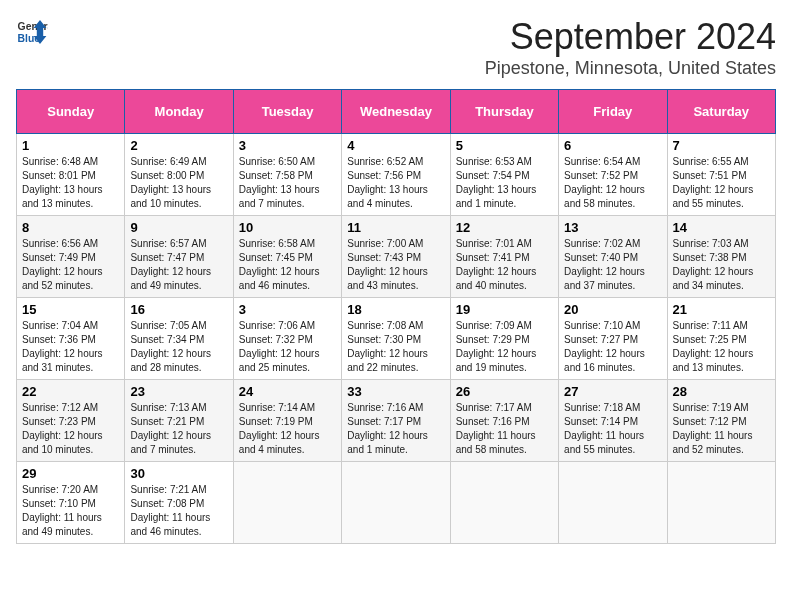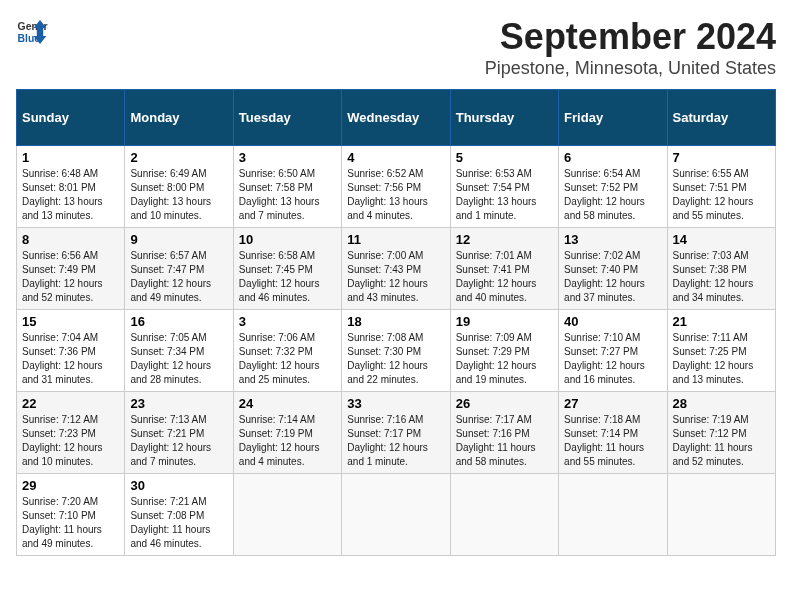--- a/index.html
+++ b/index.html
@@ -23,37 +23,37 @@
     }
     .logo-icon {
       width: 32px;
       height: 32px;
     }
     .title-area {
       text-align: right;
     }
     .main-title {
       font-size: 36px;
-      font-weight: bold;
+      font-weight: normal;
       color: #222;
     }
     .subtitle {
       font-size: 18px;
       color: #444;
     }
     table {
       width: 100%;
       border-collapse: collapse;
       font-size: 11px;
     }
     thead tr th {
-      background-color: #0c4a6e;
+      background-color: #ec4899;
       color: #fff;
-      padding: 20px 5px;
-      text-align: left;
+      padding: 14px 5px;
+      text-align: center;
       font-size: 13px;
       font-weight: bold;
       border: 1px solid #1a5fa8;
     }
     tbody tr td {
       border: 1px solid #ccc;
       padding: 4px 5px;
       vertical-align: top;
       background: #fff;
       width: calc(100% / 7);
@@ -125,21 +125,21 @@
         <td><span class="day-num">12</span><span class="day-info">Sunrise: 7:01 AM<br>Sunset: 7:41 PM<br>Daylight: 12 hours<br>and 40 minutes.</span></td>
         <td><span class="day-num">13</span><span class="day-info">Sunrise: 7:02 AM<br>Sunset: 7:40 PM<br>Daylight: 12 hours<br>and 37 minutes.</span></td>
         <td><span class="day-num">14</span><span class="day-info">Sunrise: 7:03 AM<br>Sunset: 7:38 PM<br>Daylight: 12 hours<br>and 34 minutes.</span></td>
       </tr>
       <tr>
         <td><span class="day-num">15</span><span class="day-info">Sunrise: 7:04 AM<br>Sunset: 7:36 PM<br>Daylight: 12 hours<br>and 31 minutes.</span></td>
         <td><span class="day-num">16</span><span class="day-info">Sunrise: 7:05 AM<br>Sunset: 7:34 PM<br>Daylight: 12 hours<br>and 28 minutes.</span></td>
         <td><span class="day-num">3</span><span class="day-info">Sunrise: 7:06 AM<br>Sunset: 7:32 PM<br>Daylight: 12 hours<br>and 25 minutes.</span></td>
         <td><span class="day-num">18</span><span class="day-info">Sunrise: 7:08 AM<br>Sunset: 7:30 PM<br>Daylight: 12 hours<br>and 22 minutes.</span></td>
         <td><span class="day-num">19</span><span class="day-info">Sunrise: 7:09 AM<br>Sunset: 7:29 PM<br>Daylight: 12 hours<br>and 19 minutes.</span></td>
-        <td><span class="day-num">40</span><span class="day-info">Sunrise: 7:10 AM<br>Sunset: 7:27 PM<br>Daylight: 12 hours<br>and 16 minutes.</span></td>
+        <td><span class="day-num">20</span><span class="day-info">Sunrise: 7:10 AM<br>Sunset: 7:27 PM<br>Daylight: 12 hours<br>and 16 minutes.</span></td>
         <td><span class="day-num">21</span><span class="day-info">Sunrise: 7:11 AM<br>Sunset: 7:25 PM<br>Daylight: 12 hours<br>and 13 minutes.</span></td>
       </tr>
       <tr>
         <td><span class="day-num">22</span><span class="day-info">Sunrise: 7:12 AM<br>Sunset: 7:23 PM<br>Daylight: 12 hours<br>and 10 minutes.</span></td>
         <td><span class="day-num">23</span><span class="day-info">Sunrise: 7:13 AM<br>Sunset: 7:21 PM<br>Daylight: 12 hours<br>and 7 minutes.</span></td>
         <td><span class="day-num">24</span><span class="day-info">Sunrise: 7:14 AM<br>Sunset: 7:19 PM<br>Daylight: 12 hours<br>and 4 minutes.</span></td>
         <td><span class="day-num">33</span><span class="day-info">Sunrise: 7:16 AM<br>Sunset: 7:17 PM<br>Daylight: 12 hours<br>and 1 minute.</span></td>
         <td><span class="day-num">26</span><span class="day-info">Sunrise: 7:17 AM<br>Sunset: 7:16 PM<br>Daylight: 11 hours<br>and 58 minutes.</span></td>
         <td><span class="day-num">27</span><span class="day-info">Sunrise: 7:18 AM<br>Sunset: 7:14 PM<br>Daylight: 11 hours<br>and 55 minutes.</span></td>
         <td><span class="day-num">28</span><span class="day-info">Sunrise: 7:19 AM<br>Sunset: 7:12 PM<br>Daylight: 11 hours<br>and 52 minutes.</span></td>

